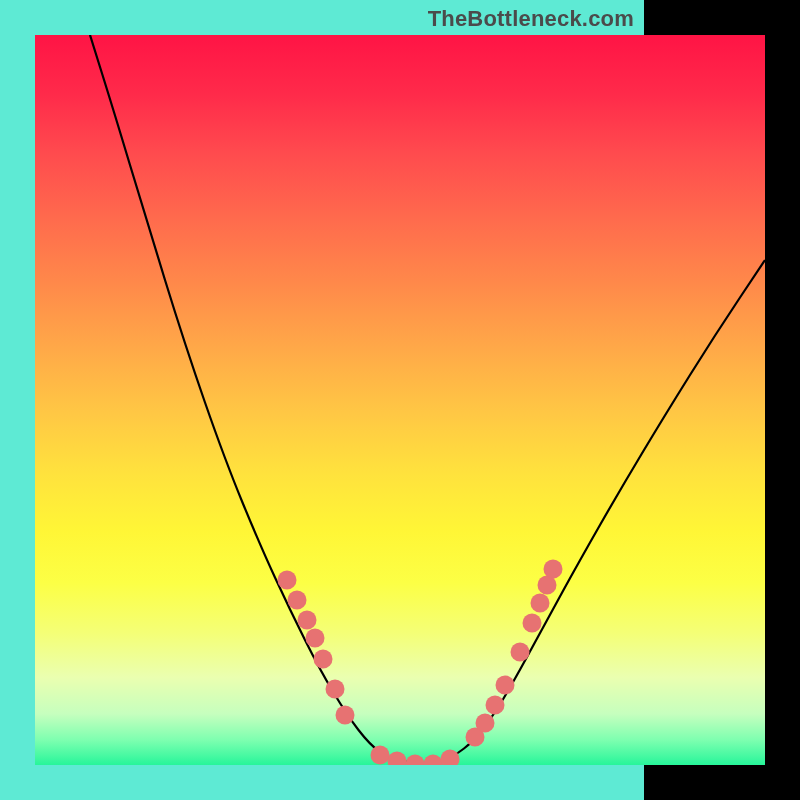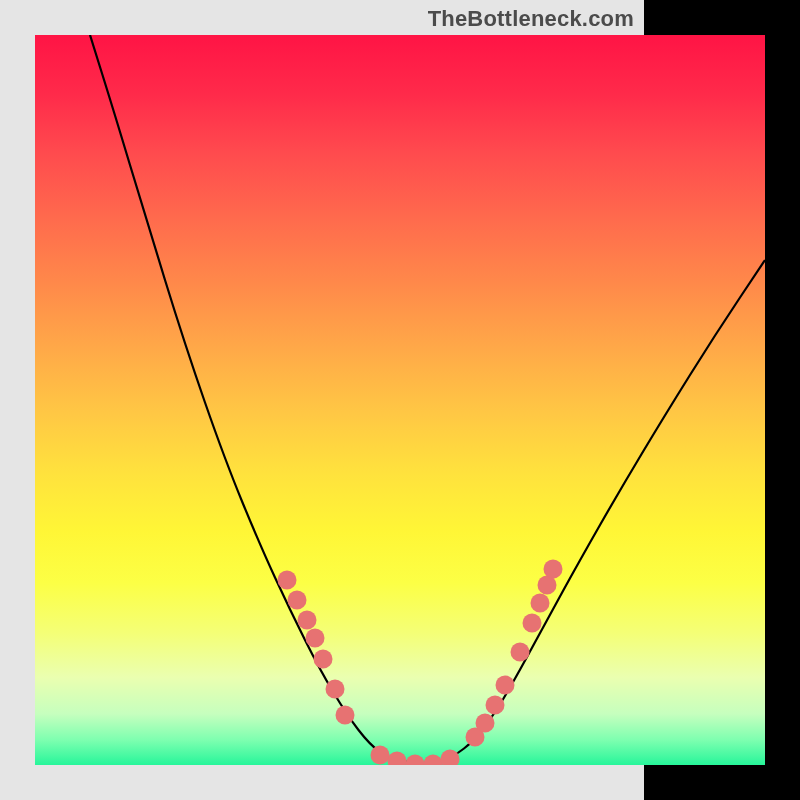--- a/index.html
+++ b/index.html
@@ -8,21 +8,21 @@
     width: 800px;
     height: 800px;
     background: #000;
     font-family: Arial, Helvetica, sans-serif;
     overflow: hidden;
   }
   .frame {
     position: absolute;
     left: 0; top: 0;
     width: 644px; height: 800px;
-    background: #e5e5e5;
+    background: #5eead4;
   }
   .attribution {
     position: absolute;
     top: 6px;
     right: 10px;
     color: #4b4b4b;
     font-size: 22px;
     font-weight: bold;
     letter-spacing: 0.2px;
     z-index: 30;

